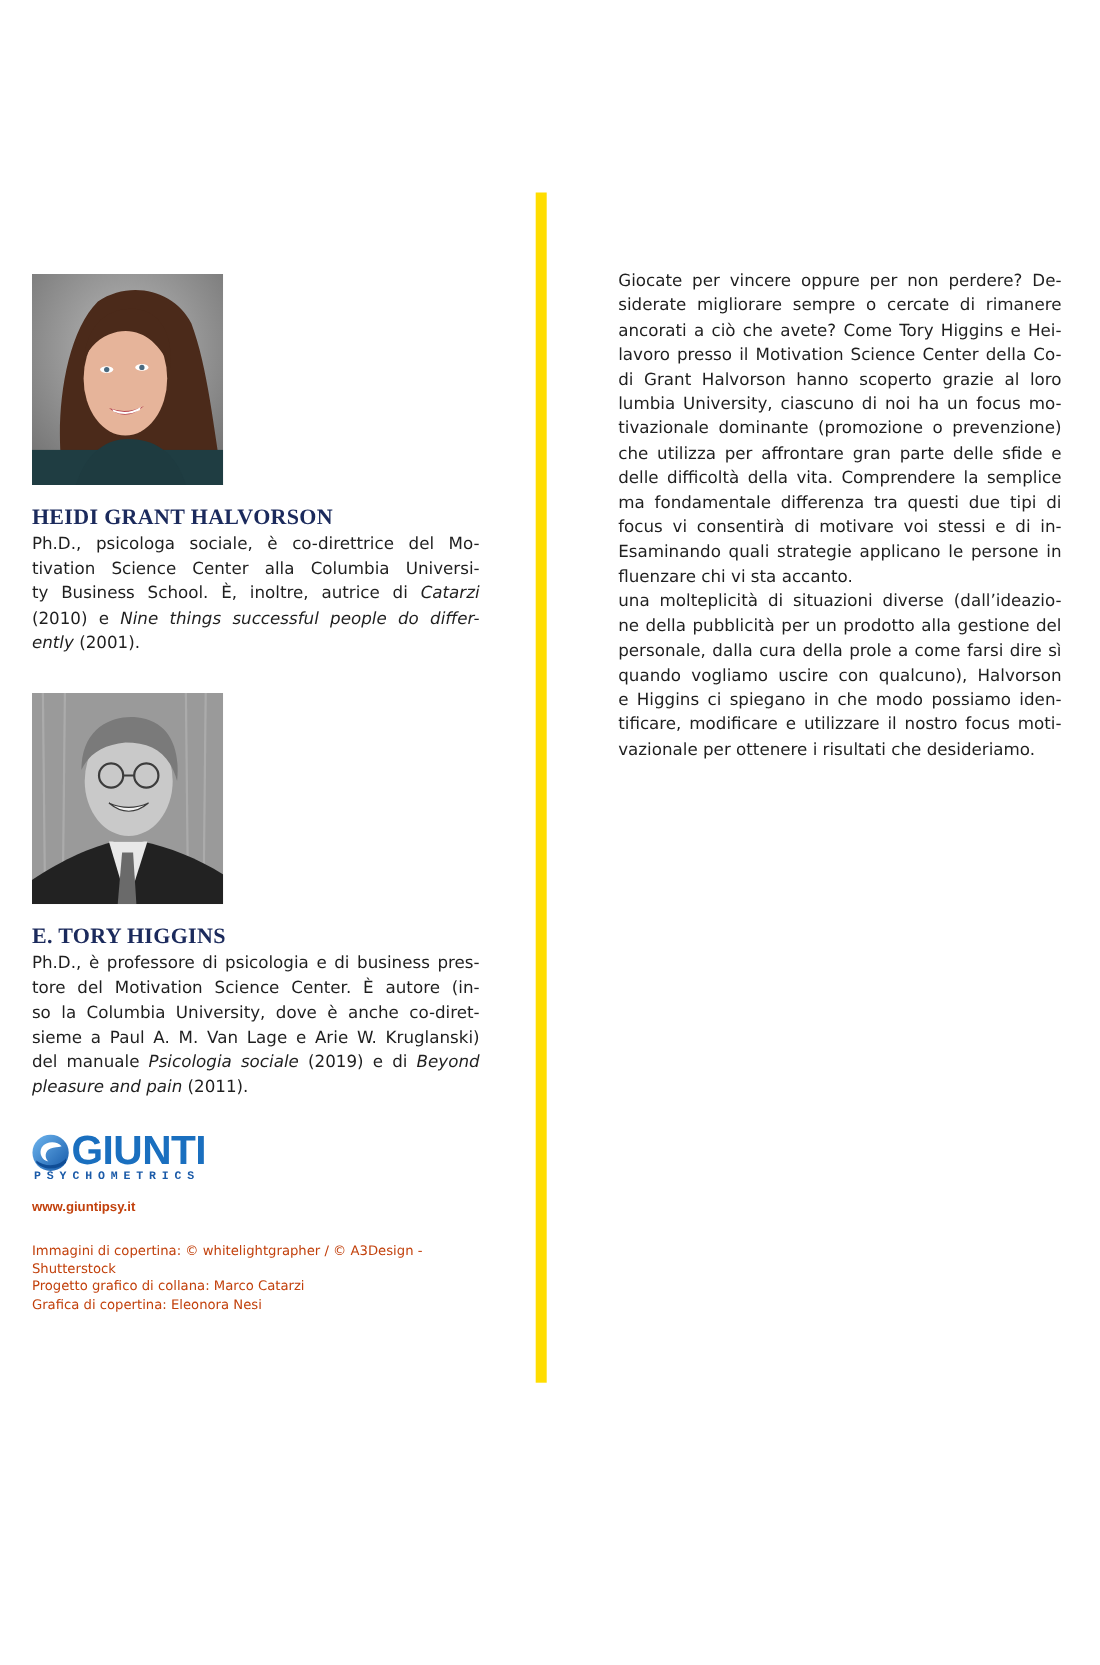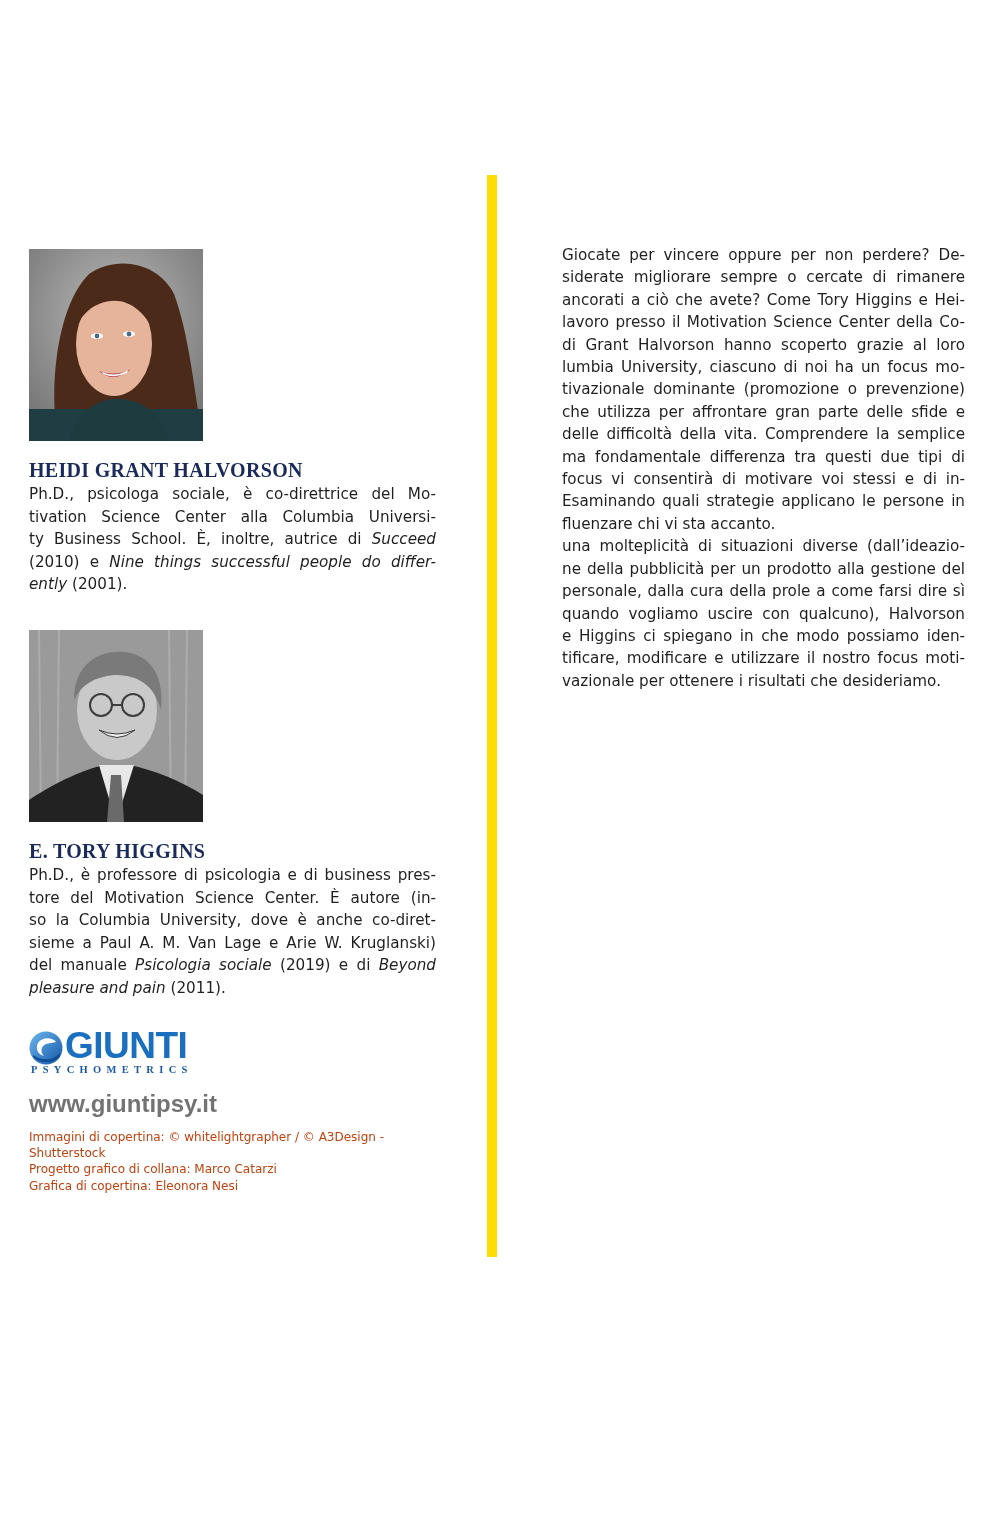--- a/index.html
+++ b/index.html
@@ -28,26 +28,26 @@
     #yellow-bar { left: 487px; top: 175px; width: 10px; height: 1082px; background: #ffdd00; }
 
     .blurb { position: absolute; left: 562px; top: 244px; width: 403px; font-size: 15.2px;
              line-height: 22.4px; color: #1f1f1f; }
     .blurb .line { display: block; white-space: nowrap; text-align: justify; text-align-last: justify; }
     .blurb .line.last { text-align-last: left; }
 
     #logo { left: 29px; top: 1029px; width: 170px; height: 48px; }
     #logo-word { position: absolute; left: 36px; top: -4px; font-family: "Liberation Sans", sans-serif;
                  font-weight: bold; font-size: 37px; color: #1a6fbf; letter-spacing: -0.5px; }
-    #logo-sub { position: absolute; left: 2px; top: 35px; font-family: Liberation Serif, serif;
+    #logo-sub { position: absolute; left: 2px; top: 35px; font-family: Liberation Mono, monospace;
                 font-weight: bold; font-size: 10.5px; color: #1a5aa8; letter-spacing: 5.3px; text-align: right; }
     #logo-mark { position: absolute; left: 0; top: 2px; width: 34px; height: 34px; }
 
     #website { left: 29px; top: 1090px; font-family: "Liberation Sans", sans-serif; font-weight: bold;
-               font-size: 24px; color: #737373; }
+               font-size: 12px; color: #c2410c; }
 
     .credits { position: absolute; left: 29px; top: 1129px; font-size: 12px; line-height: 16.2px; color: #c2410c; }
     .credits span { display: block; }
   </style>
 </head>
 <body>
 
 <div class="photo" id="photo-halvorson">
   <svg viewBox="0 0 174 192" preserveAspectRatio="none">
     <defs>
@@ -68,21 +68,21 @@
     <circle cx="100" cy="85" r="2.4" fill="#4a6a80"></circle>
     <path d="M70 122 Q85 135 102 120 Q86 128 70 122 Z" fill="#b5454f"></path>
     <path d="M73 123 Q86 129 99 121 L98 124 Q86 130 74 125 Z" fill="#ffffff"></path>
   </svg>
 </div>
 
 <div class="author-name" id="name-halvorson">HEIDI GRANT HALVORSON</div>
 <div class="bio" id="bio-halvorson">
     <span class="line"><span>Ph.D., psicologa sociale, è co-direttrice del Mo-</span></span>
     <span class="line"><span>tivation Science Center alla Columbia Universi-</span></span>
-    <span class="line"><span>ty Business School. È, inoltre, autrice di </span><span class="it">Succeed</span></span>
+    <span class="line"><span>ty Business School. È, inoltre, autrice di </span><span class="it">Catarzi</span></span>
     <span class="line"><span>(2010) e </span><span class="it">Nine things successful people do differ-</span></span>
     <span class="line last"><span class="it">ently</span><span> (2001).</span></span>
   </div>
 
 <div class="photo" id="photo-higgins">
   <svg viewBox="0 0 174 192" preserveAspectRatio="none">
     <rect width="174" height="192" fill="#9a9a9a"></rect>
     <g stroke="#b8b8b8" stroke-width="2" opacity="0.6">
       <line x1="10" y1="0" x2="12" y2="192"></line>
         <line x1="30" y1="0" x2="28" y2="192"></line>

